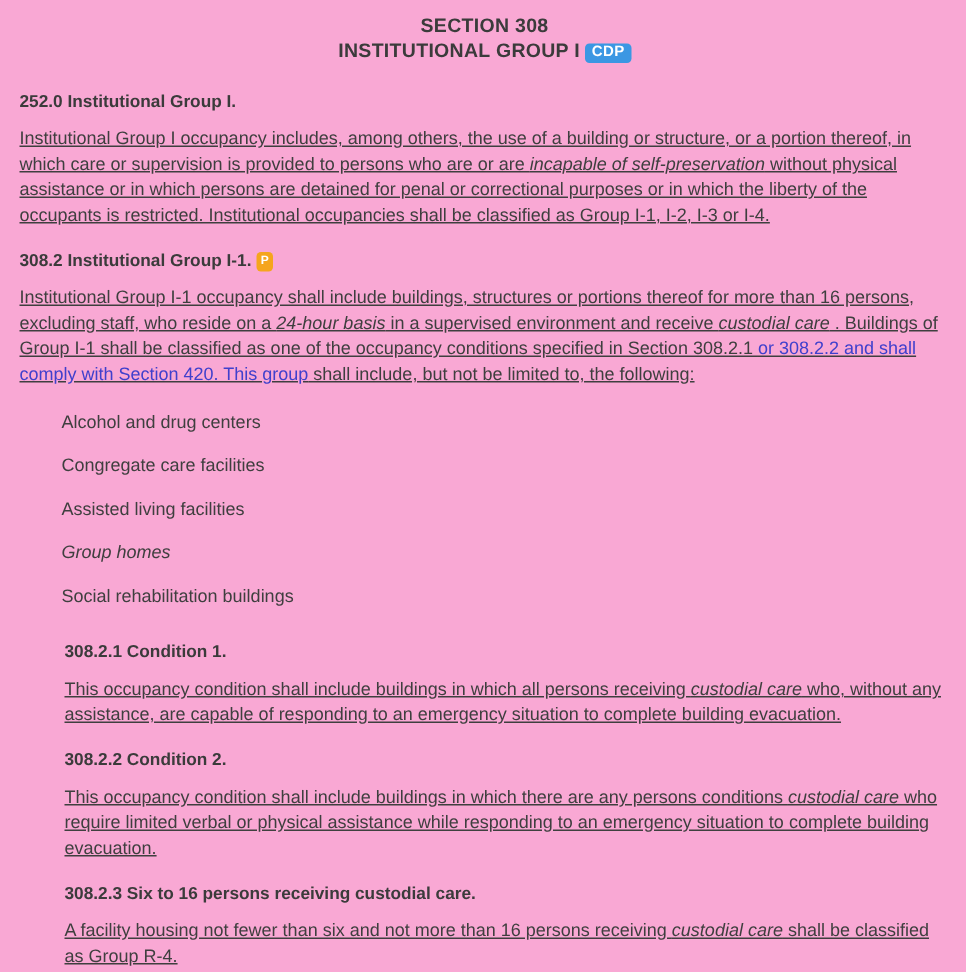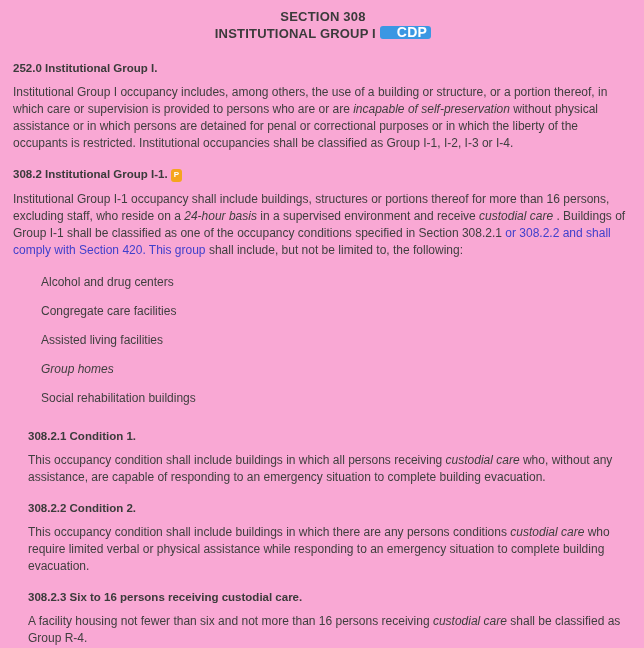--- a/index.html
+++ b/index.html
@@ -21,24 +21,24 @@
     font-size: 13px;
     font-weight: bold;
     line-height: 17px;
     color: #3b3b3b;
     letter-spacing: 0.2px;
   }
   .badge-cdp {
     display: inline-block;
     background: #3b97e3;
     color: #ffffff;
-    font-size: 14px;
+    font-size: 10px;
     font-weight: bold;
     line-height: 8px;
-    padding: 2px 4px 3px 17px;
+    padding: 2px 4px 3px 4px;
     border-radius: 3px;
     vertical-align: 1px;
     letter-spacing: 0.3px;
     cursor: pointer;
   }
   .badge-p {
     display: inline-block;
     background: #f5a51d;
     color: #ffffff;
     font-size: 8px;
@@ -54,26 +54,27 @@
     font-weight: bold;
     color: #3b3b3b;
     margin: 0 0 9px 0;
     line-height: 14px;
   }
   .sec-para {
     font-size: 12px;
     line-height: 17px;
     margin: 0 0 15px 0;
     color: #3f3f3f;
+    text-decoration: underline;
   }
   .run-i { font-style: italic; }
   .run-link { color: #4040cc; cursor: pointer; }
   .code-list { margin: 1px 0 22px 28px; }
   .list-item { font-size: 12px; line-height: 17px; color: #3f3f3f; margin-top: 12px; }
-  .subsections { margin-left: 15px; }
+  .subsections { margin-left: 30px; }
   section { display: block; }
 </style>
 </head>
 <body>
 
 <div class="page">
 
   <div class="doc-header">
     <div class="doc-title-line">SECTION 308</div>
     <div class="doc-title-line">

